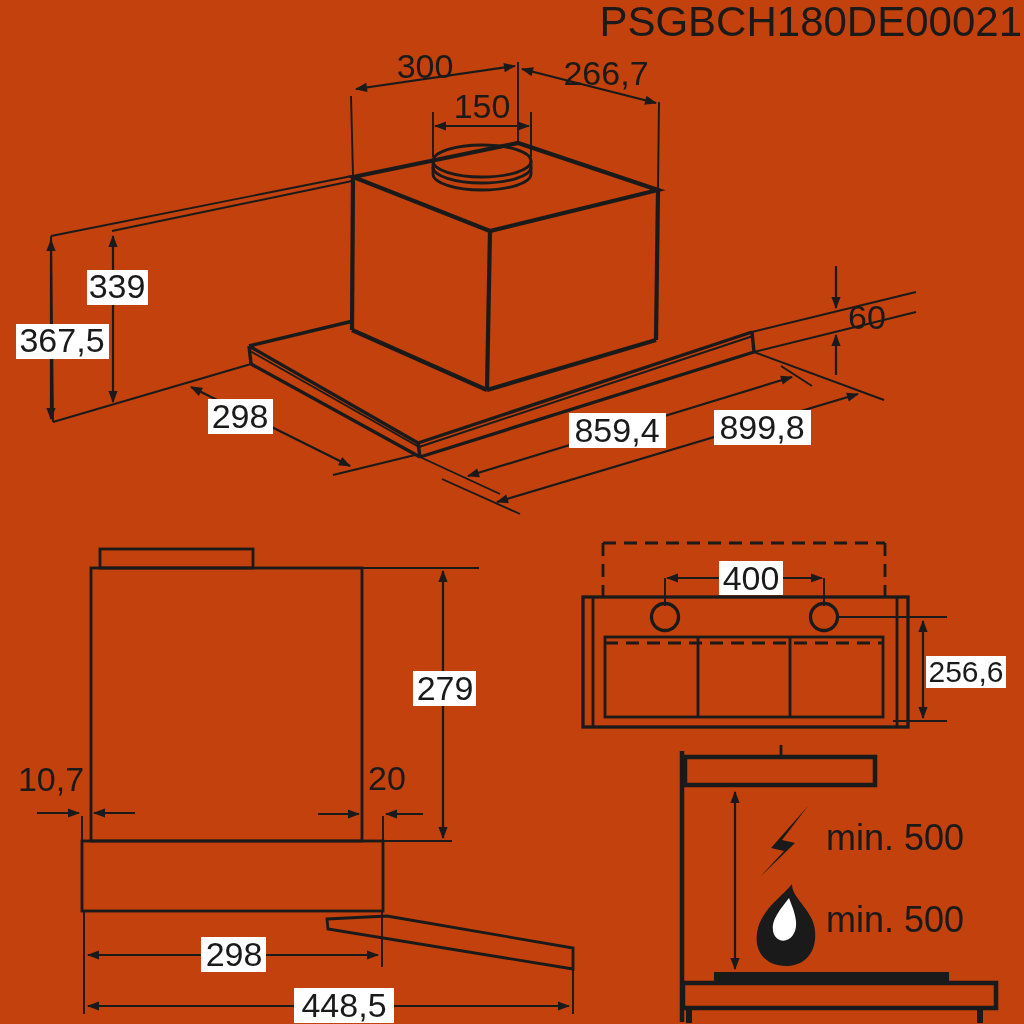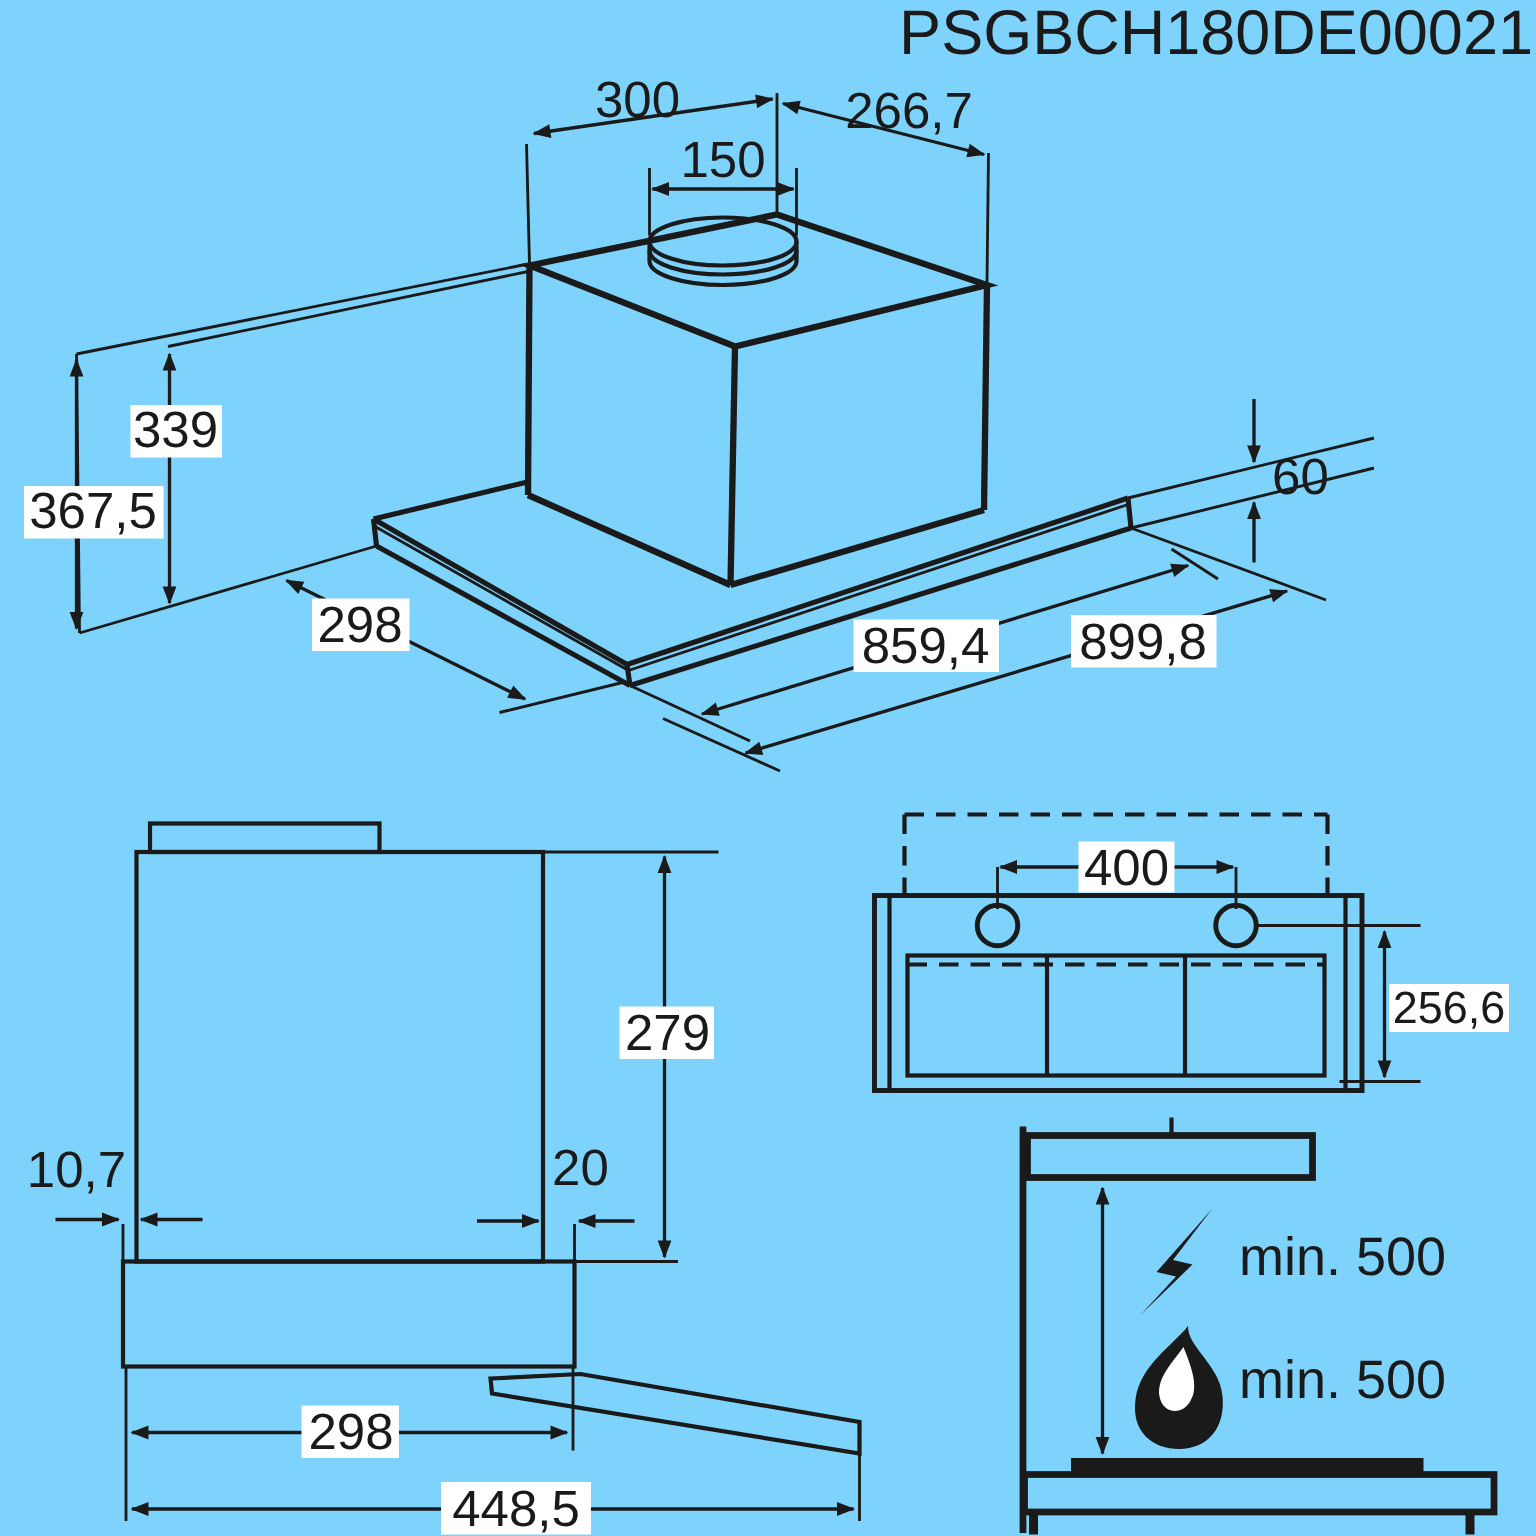--- a/index.html
+++ b/index.html
@@ -1,16 +1,16 @@
 <!DOCTYPE html>
 <html><head>
 <meta charset="utf-8">
 <style>
   html,body{margin:0;padding:0;background:#ffffff;}
-  .stage{position:relative;width:1024px;height:1024px;background:#7dd3fc;overflow:hidden;}
+  .stage{position:relative;width:1024px;height:1024px;background:#c2410c;overflow:hidden;}
   svg{display:block;}
   .ln{fill:none;stroke:#1a1a1a;stroke-linejoin:miter;stroke-linecap:butt;}
   .o4{stroke-width:4.2;}
   .o35{stroke-width:3.4;}
   .o3{stroke-width:2.8;}
   .o33{stroke-width:3.3;}
   .t{stroke-width:1.9;}
   .d{stroke-width:2.2;}
   .thick{stroke-width:4.5;}
   .dash{stroke-dasharray:13 8;}

